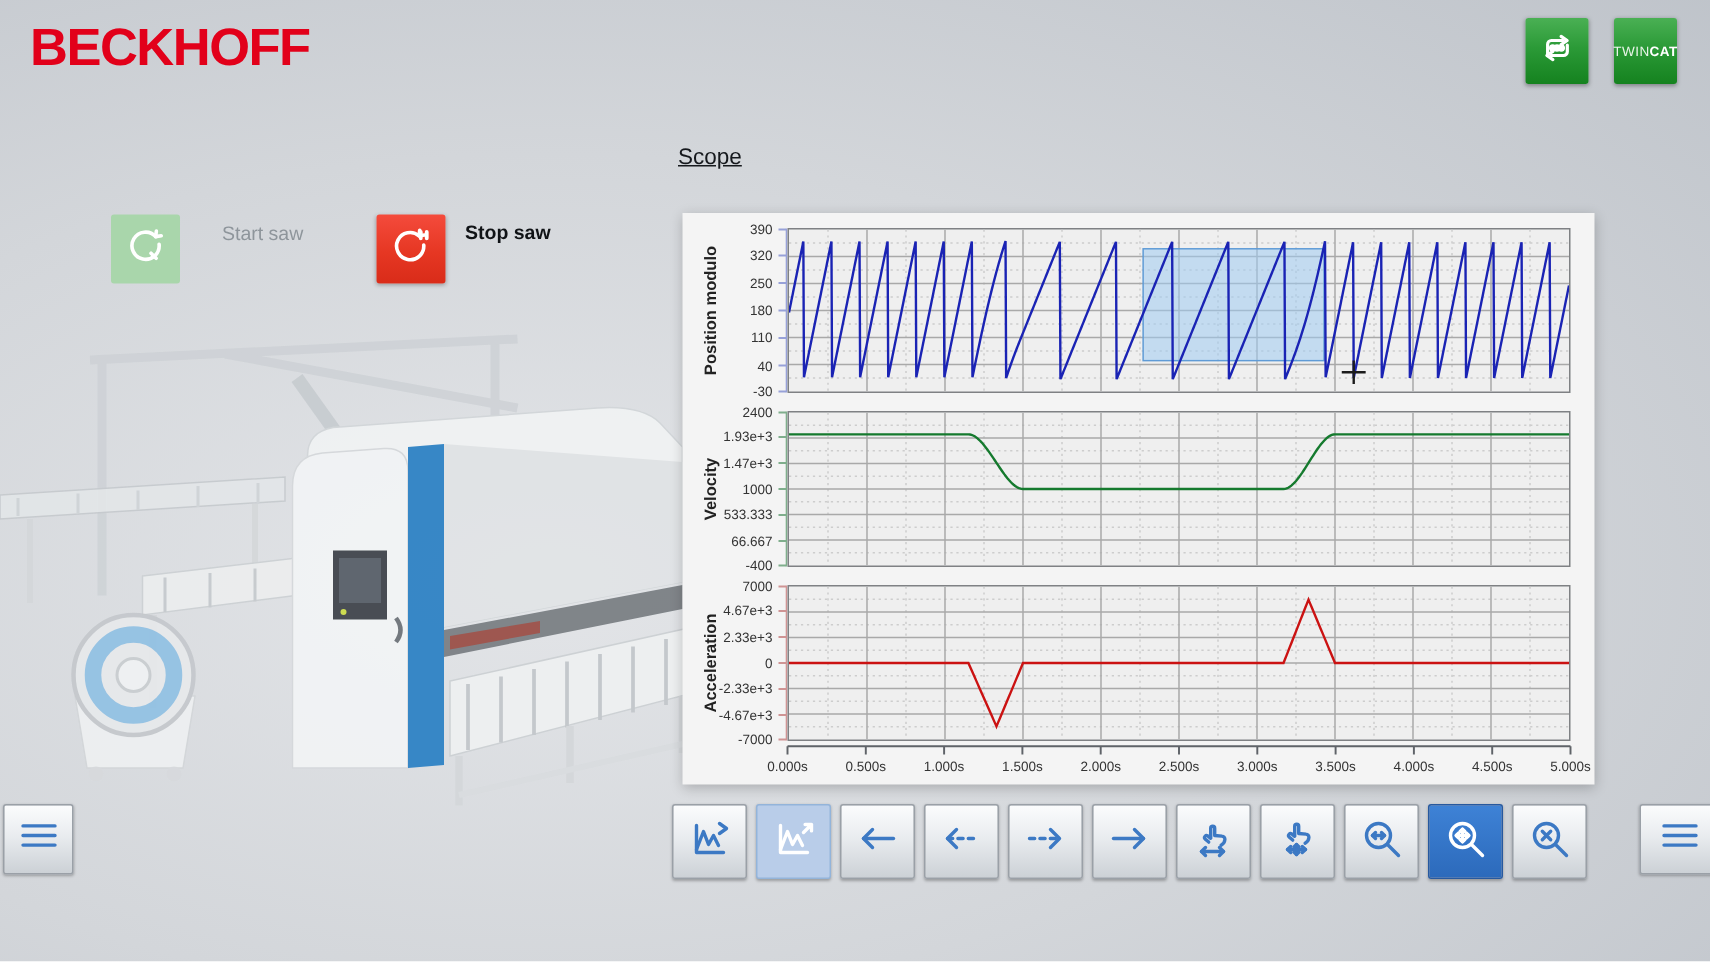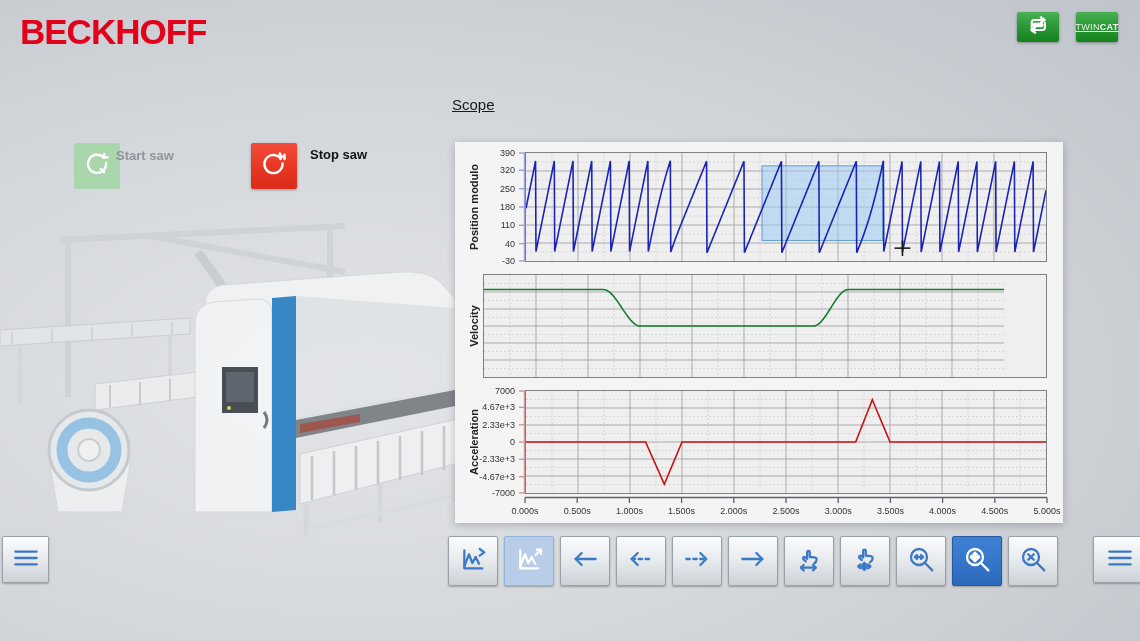--- a/index.html
+++ b/index.html
@@ -4,33 +4,33 @@
 <style>
   html,body{margin:0;padding:0;}
   body{font-family:"Liberation Sans", sans-serif; -webkit-font-smoothing:antialiased;}
   #stage{position:relative;width:1140px;height:641px;overflow:hidden;
     background:radial-gradient(120% 110% at 32% 60%, #e3e5e8 0%, #d3d6da 40%, #bcc1c8 85%, #b2b8bf 100%);}
   
   .logo{position:absolute;left:20px;top:12px;font-size:35px;font-weight:800;letter-spacing:-1px;}
   .hdr-text{position:absolute;right:135px;top:10px;text-align:right;color:#1d2023;}
   .hdr-title{font-size:15px;font-weight:700;}
   .hdr-sub{font-size:13px;margin-top:3px;color:#26292d;}
-  .hdr-btn{position:absolute;top:12px;width:42px;height:30px;border-radius:2px;
+  .hdr-btn{position:absolute;top:12px;width:42px;height:44px;border-radius:2px;
     background:linear-gradient(180deg,#4ab054 0%,#2b9a37 45%,#15821f 100%);
-    box-shadow:0 1px 3px rgba(0,0,0,.35);display:flex;align-items:center;justify-content:center;color:#fff;text-decoration:underline;}
+    box-shadow:0 1px 3px rgba(0,0,0,.35);display:flex;align-items:center;justify-content:center;color:#fff;}
   .hdr-btn svg{width:30px;height:30px;}
   .twincat-label{font-size:9px;letter-spacing:.3px;color:#eaf5ea;}
   .twincat-label b{color:#ffffff;font-weight:800;}
   
   .station-title{position:absolute;left:72px;top:82px;font-size:21px;color:#16191d;}
   .sq-btn{position:absolute;width:46px;height:46px;border-radius:2px;display:flex;align-items:center;justify-content:center;color:#fff;}
   .sq-btn svg{width:34px;height:34px;}
   .btn-start{left:74px;top:143px;background:#a9d6ab;}
   .btn-stop{left:251px;top:143px;background:linear-gradient(180deg,#f44b3c 0%,#e63723 55%,#d92c19 100%);box-shadow:0 1px 3px rgba(0,0,0,.3);}
-  .lbl-start{position:absolute;left:116px;top:148px;font-size:13px;color:#8e959b;font-weight:bold;}
+  .lbl-start{position:absolute;left:148px;top:148px;font-size:13px;color:#8e959b;}
   .lbl-stop{position:absolute;left:310px;top:147px;font-size:13px;font-weight:700;color:#101316;}
   
   .scope-title{position:absolute;left:452px;top:96px;font-size:15px;color:#16191d;text-decoration:underline;}
   .scope-panel{position:absolute;left:455px;top:142px;width:608px;height:381px;background:#f4f4f4;
     box-shadow:0 2px 8px rgba(0,0,0,.22);padding-top:10px;box-sizing:border-box;}
   .chart-row{display:flex;margin-left:10px;}
   .chart-ylabel{width:18px;position:relative;}
   .chart-ylabel span{position:absolute;left:50%;top:50%;transform:translate(-50%,-50%) rotate(-90deg);
     white-space:nowrap;font-size:11px;font-weight:700;color:#222;}
   .chart-yticks{width:42px;position:relative;}
@@ -235,20 +235,39 @@
                 <path d="M377.928,88.9047619047619 V104.9047619047619"></path>
               </g>
             </svg>
           </div>
         </div>
         <div class="gap"></div>
         <div class="chart-row" style="height: 104px;">
           <div class="chart-ylabel">
             <span>Velocity</span>
           </div>
+          <div class="chart-yticks">
+            <div class="tk" style="top: -4px;">2400</div>
+            <div class="tk" style="top: 12.3333px;">1.93e+3</div>
+            <div class="tk" style="top: 29.6667px;">1.47e+3</div>
+            <div class="tk" style="top: 47px;">1000</div>
+            <div class="tk" style="top: 64.3333px;">533.333</div>
+            <div class="tk" style="top: 81.6667px;">66.667</div>
+            <div class="tk" style="top: 98px;">-400</div>
+            <svg width="7" height="104" viewBox="0 0 7 104">
+              <path d="M6.5,0.5 V103.5" stroke="#7fae8c" fill="none" stroke-width="1.4"></path>
+              <path d="M1,1 H6.5" stroke="#7fae8c" stroke-width="1.4"></path>
+              <path d="M1,17.333345714285713 H6.5" stroke="#7fae8c" stroke-width="1.4"></path>
+              <path d="M1,34.66665428571429 H6.5" stroke="#7fae8c" stroke-width="1.4"></path>
+              <path d="M1,52 H6.5" stroke="#7fae8c" stroke-width="1.4"></path>
+              <path d="M1,69.33334571428571 H6.5" stroke="#7fae8c" stroke-width="1.4"></path>
+              <path d="M1,86.66665428571429 H6.5" stroke="#7fae8c" stroke-width="1.4"></path>
+              <path d="M1,103 H6.5" stroke="#7fae8c" stroke-width="1.4"></path>
+            </svg>
+          </div>
           <div class="chart-plot">
             <svg width="520" height="102" viewBox="0 0 522 104" preserveAspectRatio="none">
               <path d="M26.1,0 V104" stroke="#cdcdcd" stroke-width="1" stroke-dasharray="1.5 2.5"></path>
               <path d="M78.3,0 V104" stroke="#cdcdcd" stroke-width="1" stroke-dasharray="1.5 2.5"></path>
               <path d="M130.5,0 V104" stroke="#cdcdcd" stroke-width="1" stroke-dasharray="1.5 2.5"></path>
               <path d="M182.7,0 V104" stroke="#cdcdcd" stroke-width="1" stroke-dasharray="1.5 2.5"></path>
               <path d="M234.9,0 V104" stroke="#cdcdcd" stroke-width="1" stroke-dasharray="1.5 2.5"></path>
               <path d="M287.1,0 V104" stroke="#cdcdcd" stroke-width="1" stroke-dasharray="1.5 2.5"></path>
               <path d="M339.3,0 V104" stroke="#cdcdcd" stroke-width="1" stroke-dasharray="1.5 2.5"></path>
               <path d="M391.5,0 V104" stroke="#cdcdcd" stroke-width="1" stroke-dasharray="1.5 2.5"></path>

